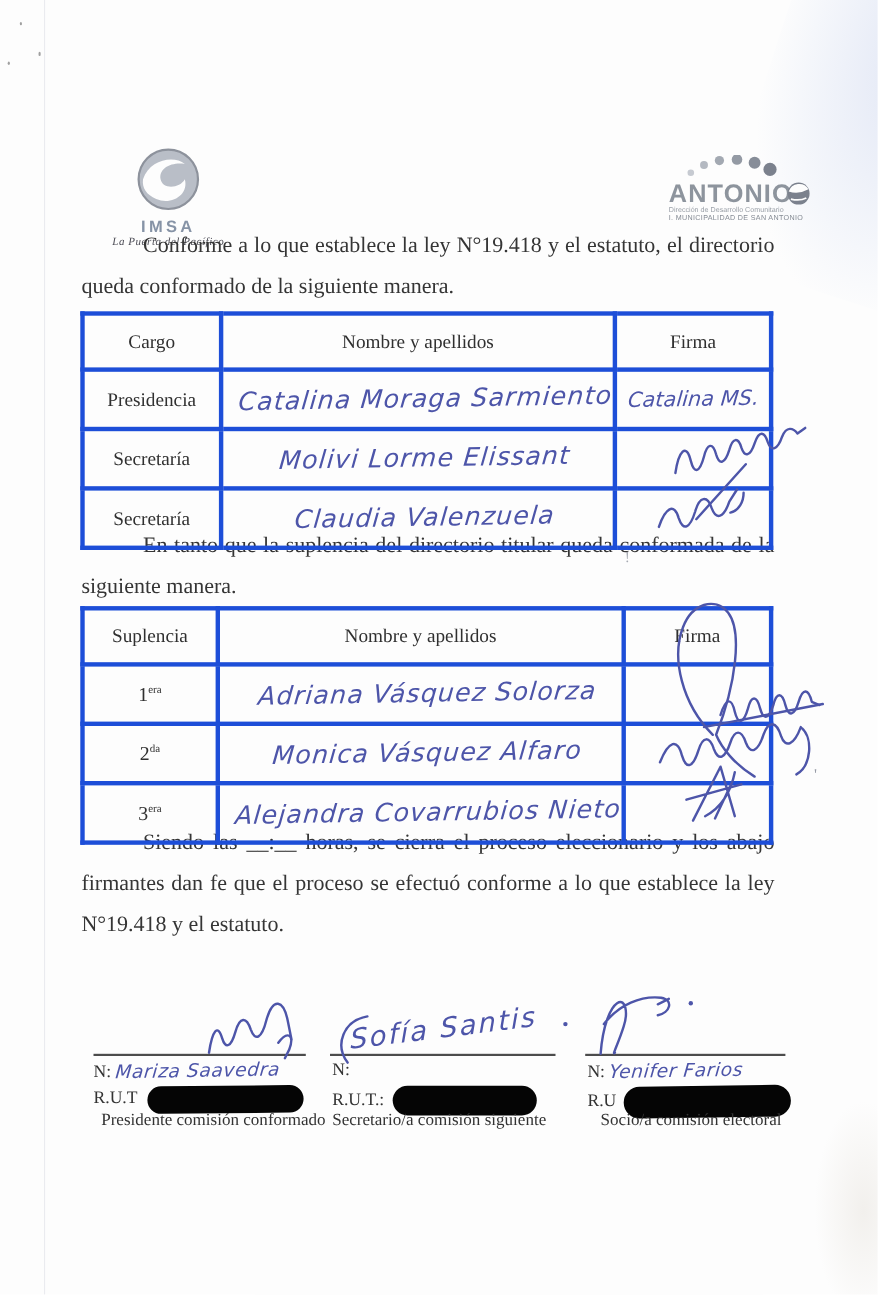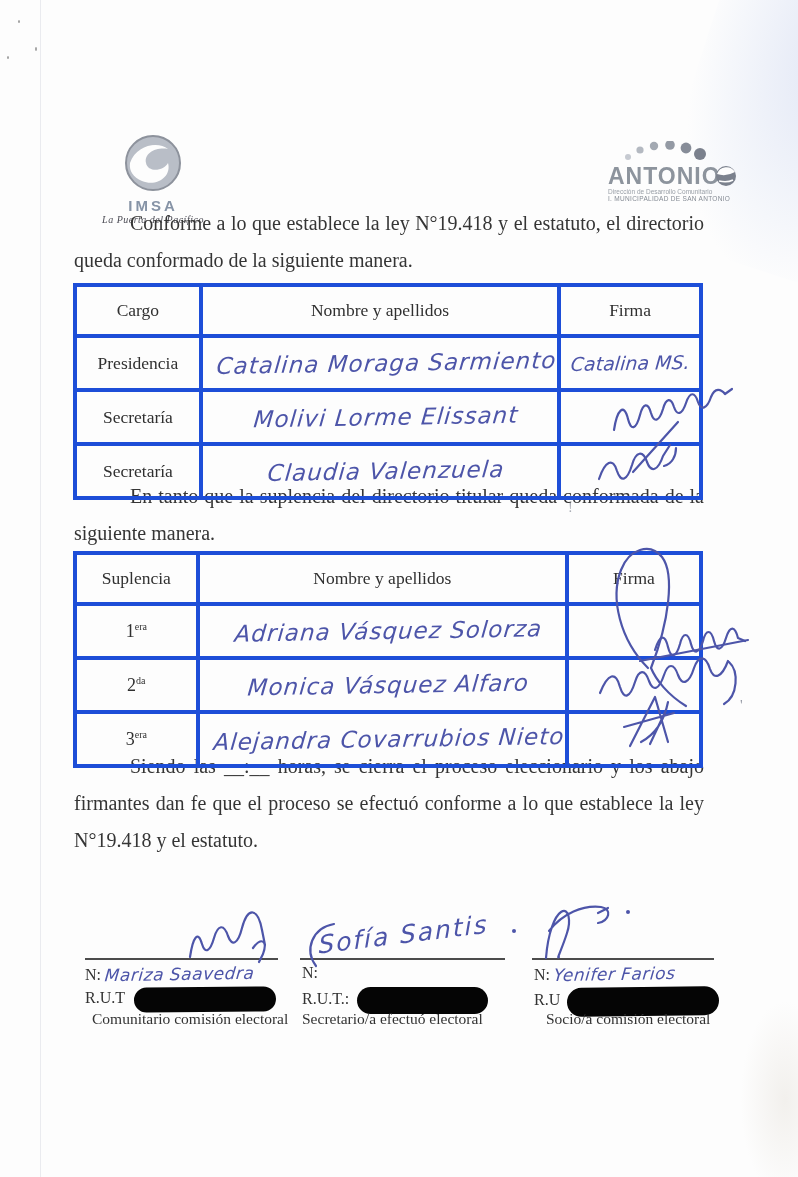--- a/index.html
+++ b/index.html
@@ -175,30 +175,30 @@
   <div class="sig-line" style="left:532px;top:958px;width:182px;"></div>
 
   <div class="sig-text" style="left:85px;top:964px;">
     <span>N:</span>
     <span class="hand hand-small">Mariza Saavedra</span>
   </div>
   <div class="sig-text" style="left:85px;top:987px;">
     <span>R.U.T</span>
     <span class="redact" style="width:142px;height:25px;border-radius:13px;margin-left:5px;transform:rotate(-.6deg);"></span>
   </div>
-  <div class="sig-role" style="left:92px;top:1010px;">Comunitario comisión electoral</div>
+  <div class="sig-role" style="left:92px;top:1010px;">Presidente comisión conformado</div>
 
   <div class="sig-text" style="left:302px;top:964px;">
     <span>N:</span>
   </div>
   <div class="sig-text" style="left:302px;top:987px;">
     <span>R.U.T.:</span>
     <span class="redact" style="width:131px;height:27px;border-radius:14px;margin-left:4px;"></span>
   </div>
-  <div class="sig-role" style="left:302px;top:1010px;">Secretario/a efectuó electoral</div>
+  <div class="sig-role" style="left:302px;top:1010px;">Secretario/a comisión siguiente</div>
   <div style="position:absolute;left:318px;top:920px;transform:rotate(-6deg);">
     <span class="hand hand-sig-text">Sofía Santis</span>
   </div>
 
   <div class="sig-text" style="left:534px;top:964px;">
     <span>N:</span>
     <span class="hand hand-small">Yenifer Farios</span>
   </div>
   <div class="sig-text" style="left:534px;top:987px;">
     <span>R.U</span>

